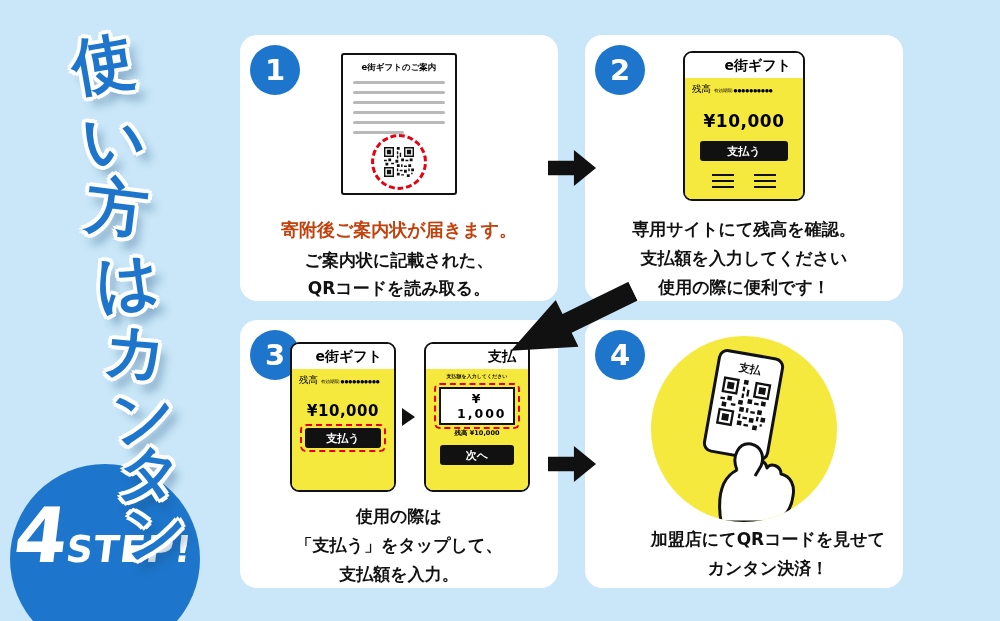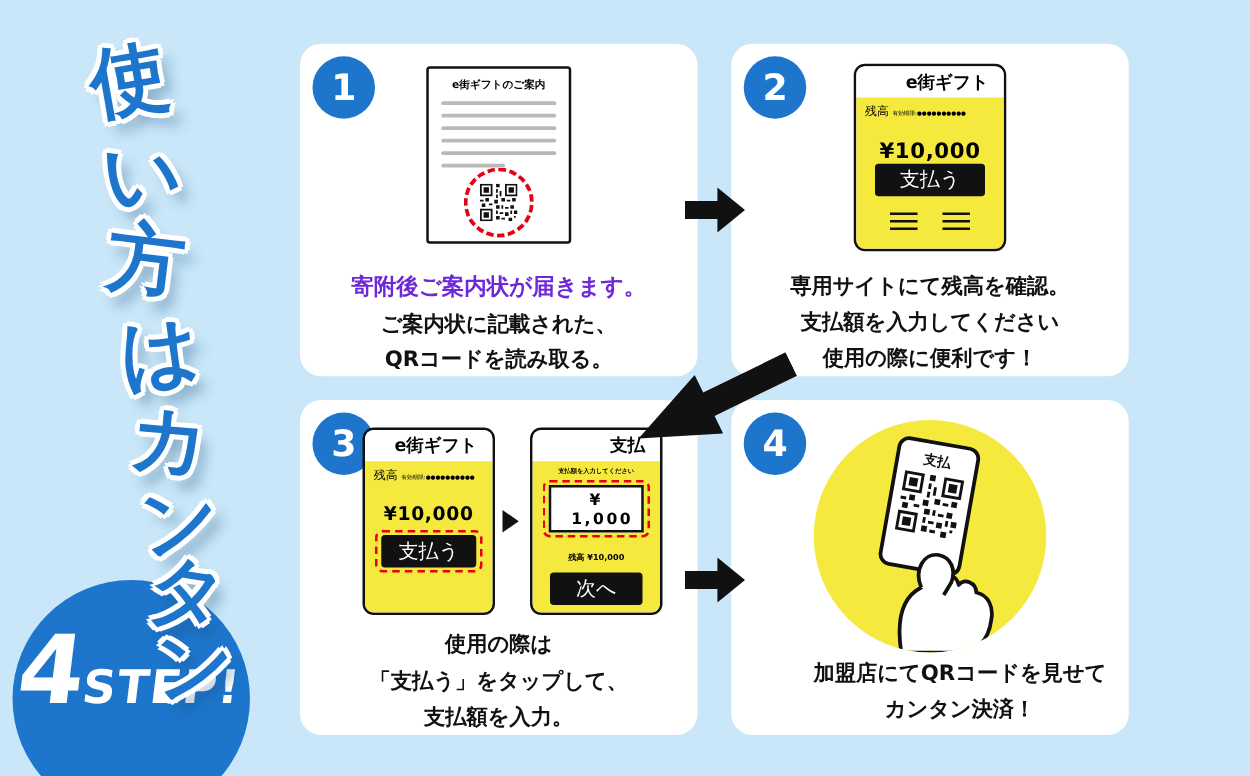--- a/index.html
+++ b/index.html
@@ -42,21 +42,21 @@
   .card1 { left:240px; top:35px;  height:266px; }
   .card2 { left:585px; top:35px;  height:266px; }
   .card3 { left:240px; top:320px; height:268px; }
   .card4 { left:585px; top:320px; height:268px; }
   .badge {
     position:absolute; left:10px; top:10px; width:50px; height:50px; border-radius:50%;
     background:#1d76cc; color:#fff; font-weight:bold; font-size:29px;
     display:flex; align-items:center; justify-content:center;
   }
   .caption { position:absolute; left:0; right:0; text-align:center; font-weight:bold; color:#111; font-size:17px; line-height:1.7; }
-  .caption .red { color:#6d28d9; font-size:18px; }
+  .caption .red { color:#c2410c; font-size:18px; }
   .cap1{top:180px;} .cap2{top:180px;} .cap3{top:182px;} .cap4{top:205px;padding-left:48px;}
 
   
   .doc {
     position:absolute; left:101px; top:18px; width:116px; height:142px;
     background:#fff; border:2.5px solid #111; border-radius:3px; padding:7px 10px 0;
   }
   .doc-title { font-size:8.5px; font-weight:bold; text-align:center; white-space:nowrap; }
   .doc-line { height:3.5px; background:#b9b9b9; border-radius:2px; margin-top:6.5px; }
   .doc-line.short { width:55%; }
@@ -75,30 +75,30 @@
   .phoneA { left:50px; top:22px; width:106px; height:150px; }
   .phoneB { left:184px; top:22px; width:106px; height:150px; }
   .phone-header { font-weight:bold; text-align:right; padding:4px 12px 3px; font-size:14px; background:#fff; }
   .phone-body { flex:1; background:#f6e93e; padding:3px 7px; }
   .bal-row { display:flex; align-items:baseline; gap:3px; margin-top:2px; }
   .bal-label { font-size:9.5px; font-weight:normal; }
   .bal-note { font-size:4.5px; white-space:nowrap; overflow:hidden; }
   .bal-value { font-size:17px; font-weight:bold; text-align:center; margin-top:15px; letter-spacing:.5px; }
   .phoneA .bal-value { font-size:15px; }
   .pay-btn {
-    margin:0 auto 0; width:85%; background:#111; color:#fff; font-size:16px; font-weight:normal;
+    margin:10px auto 0; width:85%; background:#111; color:#fff; font-size:11px; font-weight:bold;
     text-align:center; padding:2.5px 0; border-radius:3px;
   }
   .menus { margin-top:9px; display:flex; justify-content:space-evenly; }
   .menu i { display:block; width:22px; height:2.5px; background:#111; margin:3.5px 0; }
   .dash-wrap { border:2.5px dashed #e60012; border-radius:6px; padding:2px 3px; margin:4px 1px 0; }
   .dash-wrap .pay-btn { margin-top:0; width:100%; }
   .prompt { font-size:5px; font-weight:bold; text-align:center; margin-top:1px; white-space:nowrap; }
   .amount-box { border:2px solid #111; background:#fff; font-size:12.5px; font-weight:bold; text-align:center; padding:2px 16px; letter-spacing:2px; }
-  .small-balance { font-size:6.5px; font-weight:bold; text-align:center; margin-top:12px; }
+  .small-balance { font-size:6.5px; font-weight:bold; text-align:center; margin-top:0; }
   .phoneB .pay-btn { margin-top:7px; }
   .tri {
     position:absolute; left:162px; top:88px; width:0; height:0;
     border-top:9px solid transparent; border-bottom:9px solid transparent; border-left:13px solid #111;
   }
 
   
   .yellow-circle {
     position:absolute; left:66px; top:16px; width:186px; height:186px;
     border-radius:50%; background:#f6e93e; overflow:hidden;

